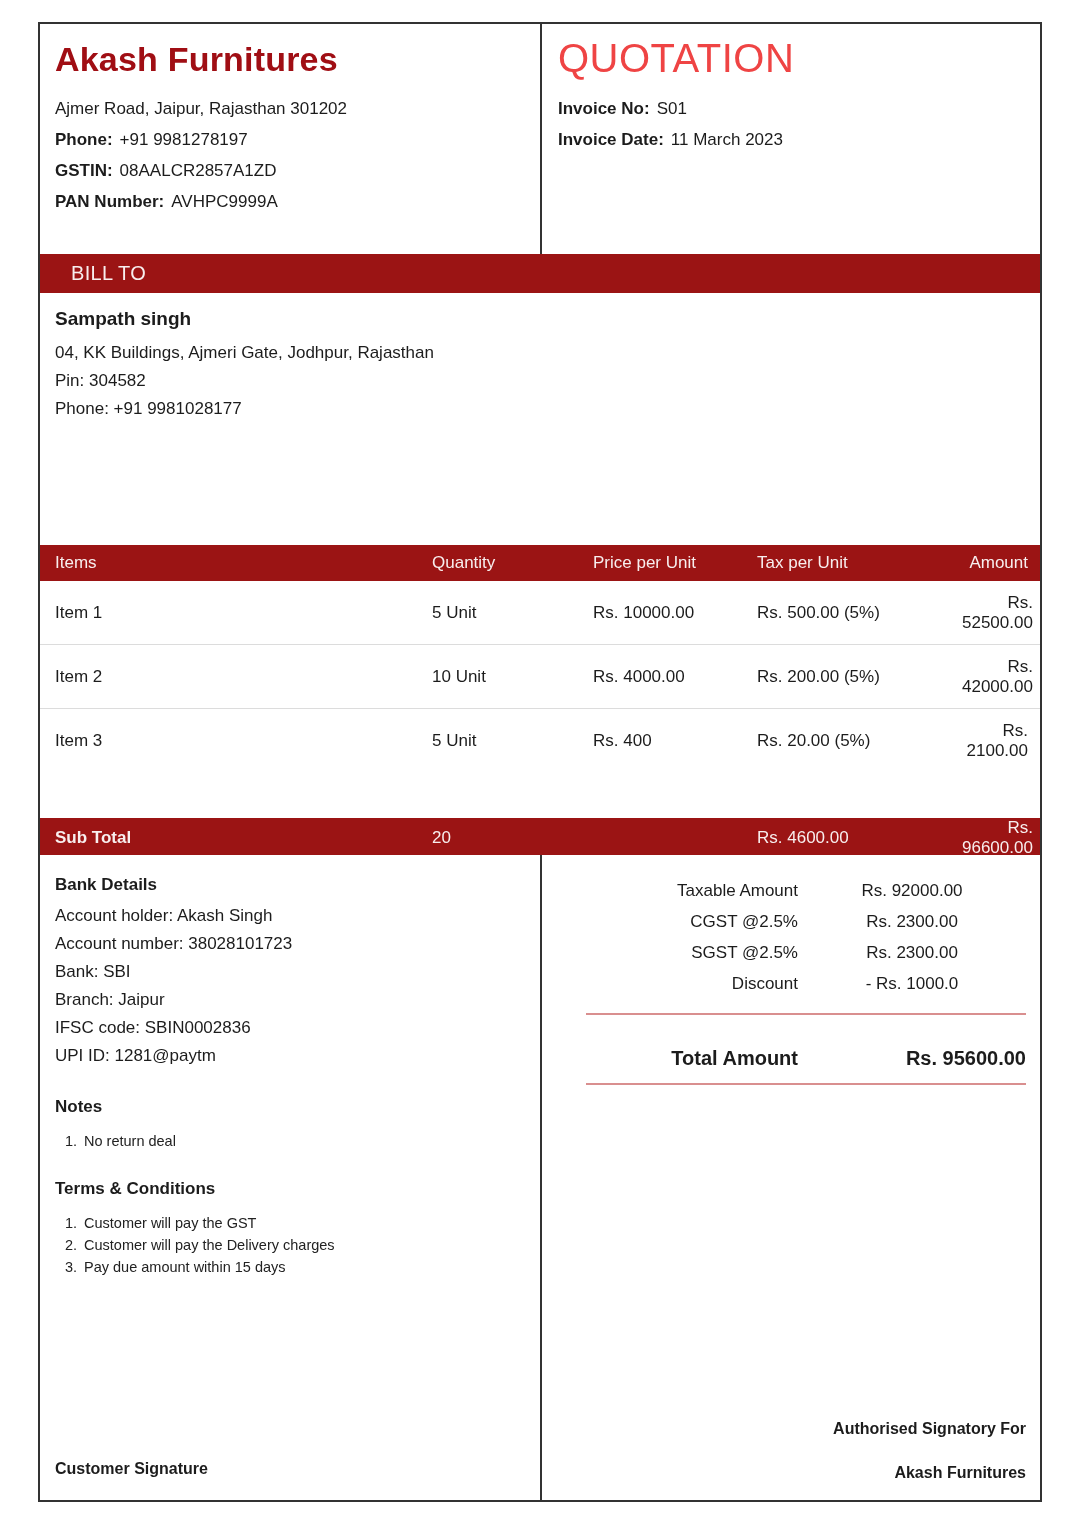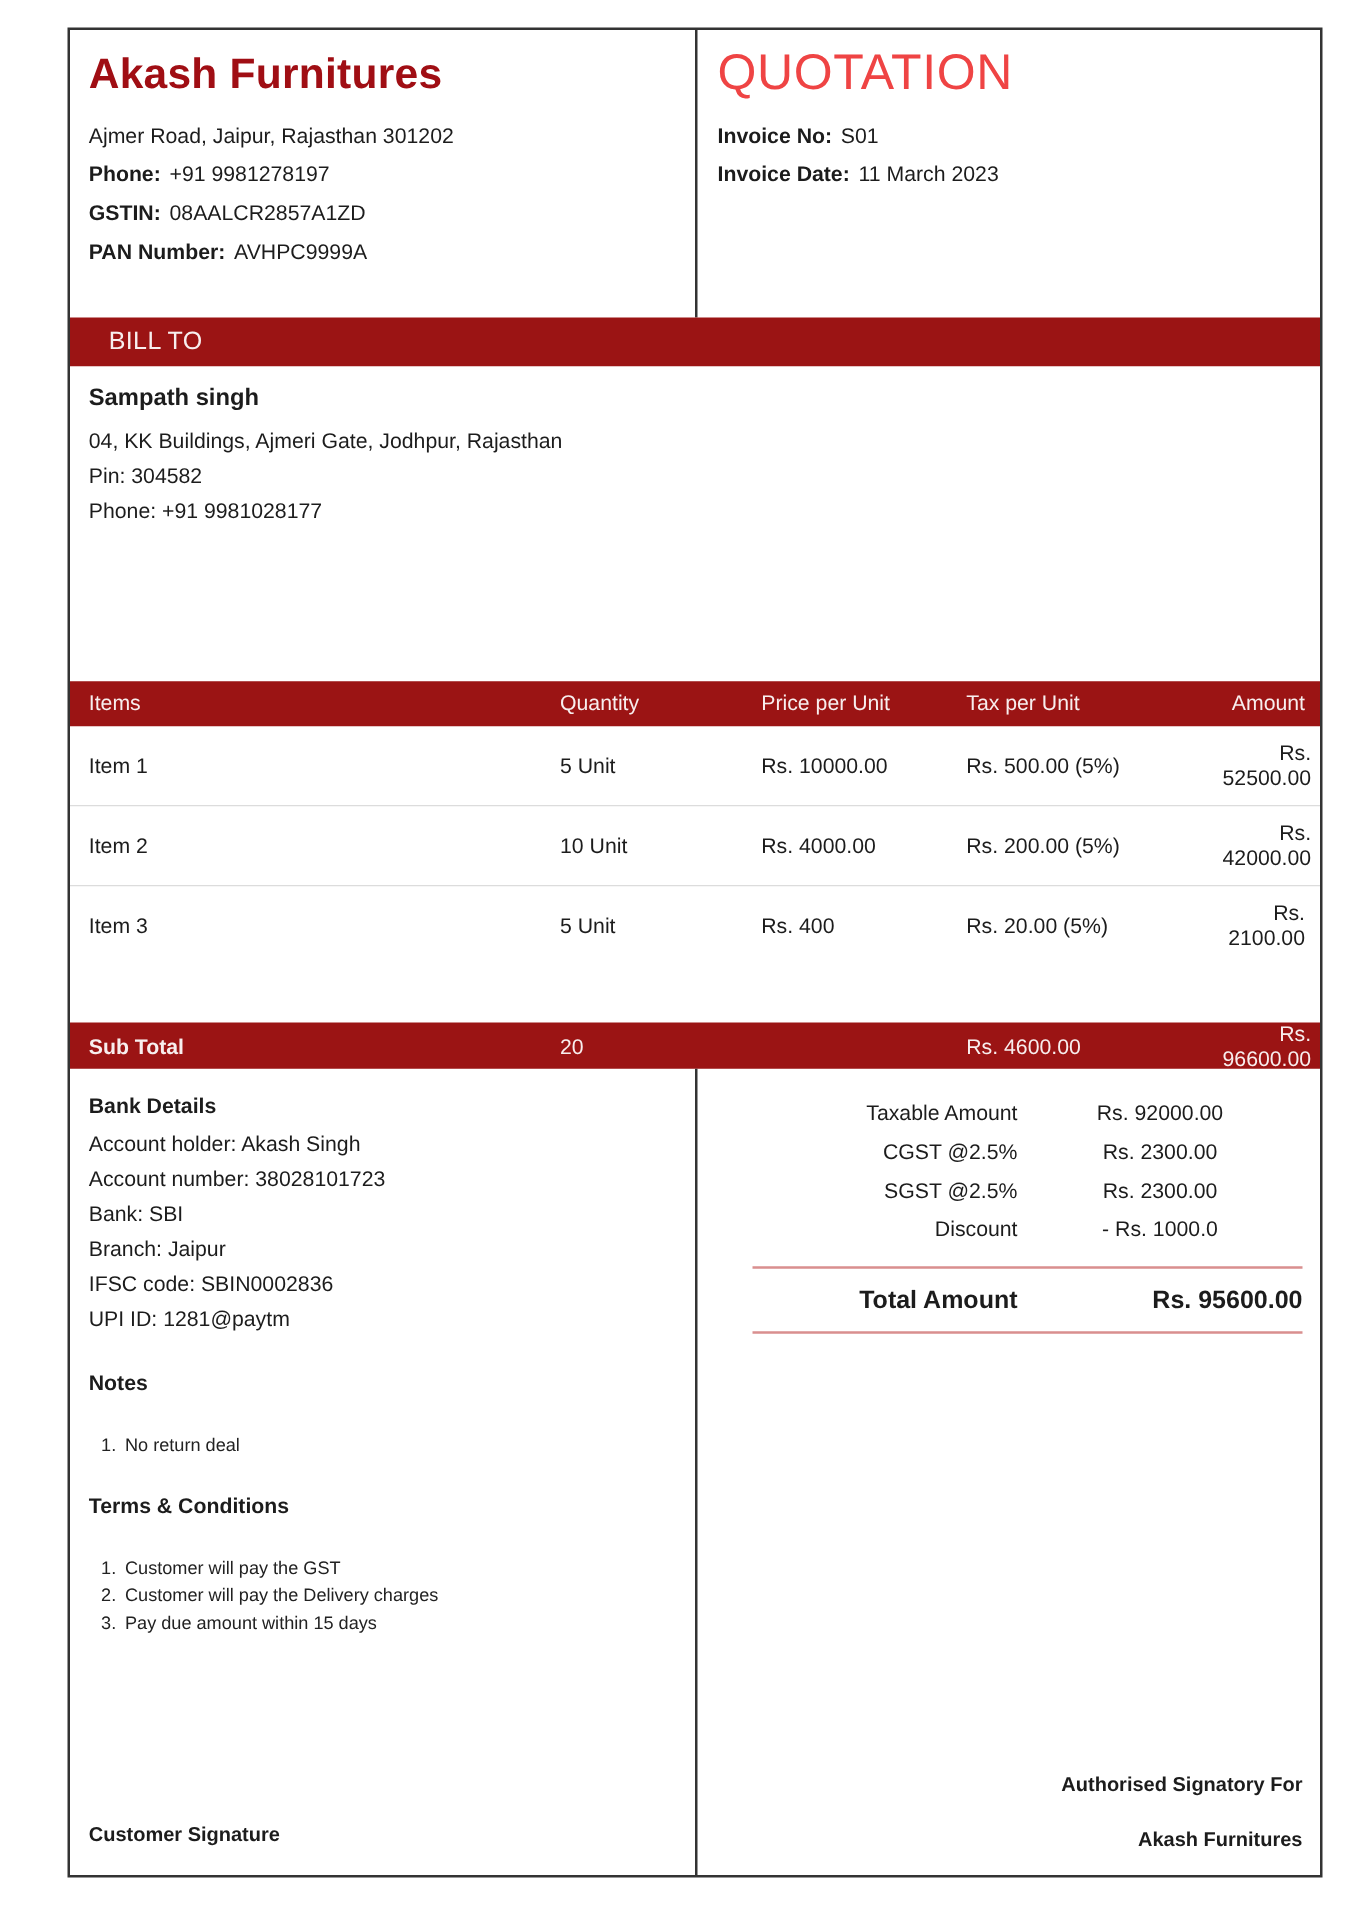--- a/index.html
+++ b/index.html
@@ -5,21 +5,21 @@
   * { margin:0; padding:0; box-sizing:border-box; }
   html,body { background:#ffffff; }
   body {
     width:1080px; height:1527px;
     font-family:"Liberation Sans", sans-serif;
     color:#1c1c1c;
     position:relative;
     overflow:hidden;
   }
   .doc {
-    position:absolute; left:54px; top:22px;
+    position:absolute; left:38px; top:22px;
     width:1004px; height:1480px;
     border:2px solid var(--border, #333333);
     background:#fff;
     display:flex; flex-direction:column;
   }
   
   .header-row { display:flex; height:230px; flex:0 0 auto; }
   .header-left {
     width:502px; flex:0 0 502px;
     border-right:2px solid var(--border, #333333);
@@ -73,31 +73,31 @@
   .bottom-row { flex:1 1 auto; display:flex; min-height:0; }
   .bottom-left {
     width:502px; flex:0 0 502px;
     border-right:2px solid var(--border, #333333);
     padding:20px 20px 16px 15px;
     display:flex; flex-direction:column;
   }
   .sec-heading { font-size:17px; font-weight:bold; margin-bottom:7px; }
   .bank-line { font-size:17px; line-height:28px; }
   .mt26 { margin-top:27px; }
-  ol.doc-list { list-style:decimal; padding-left:26px; margin-top:22px; }
+  ol.doc-list { list-style:decimal; padding-left:26px; margin-top:6px; }
   ol.doc-list li { font-size:14.5px; line-height:22px; padding-left:3px; color:#222; }
   .flex-spacer { flex:1 1 auto; }
   .customer-sign { font-size:16px; font-weight:bold; padding-bottom:6px; }
   .bottom-right { flex:1; display:flex; flex-direction:column; padding:20px 14px 14px 0; }
   .tot-row { display:flex; justify-content:flex-end; font-size:17px; line-height:31px; }
   .tot-row .t-label { text-align:right; }
   .tot-row .t-value { width:228px; text-align:center; }
   .rule { height:2px; background:var(--rule, #d98f8f); margin-left:44px; flex:0 0 auto; }
   .rule.first { margin-top:14px; }
-  .total-row { display:flex; justify-content:flex-end; font-size:20px; font-weight:bold; padding:14px 0 13px; }
+  .total-row { display:flex; justify-content:flex-end; font-size:20px; font-weight:bold; padding:32px 0 13px; }
   .total-row .t-label { text-align:right; }
   .total-row .t-value { width:228px; text-align:right; }
   .signatory { text-align:right; font-size:16px; font-weight:bold; padding-bottom:4px; }
   .signatory .line1 { margin-bottom:26px; }
 </style>
 </head>
 <body>
 
 <div class="doc">
 

